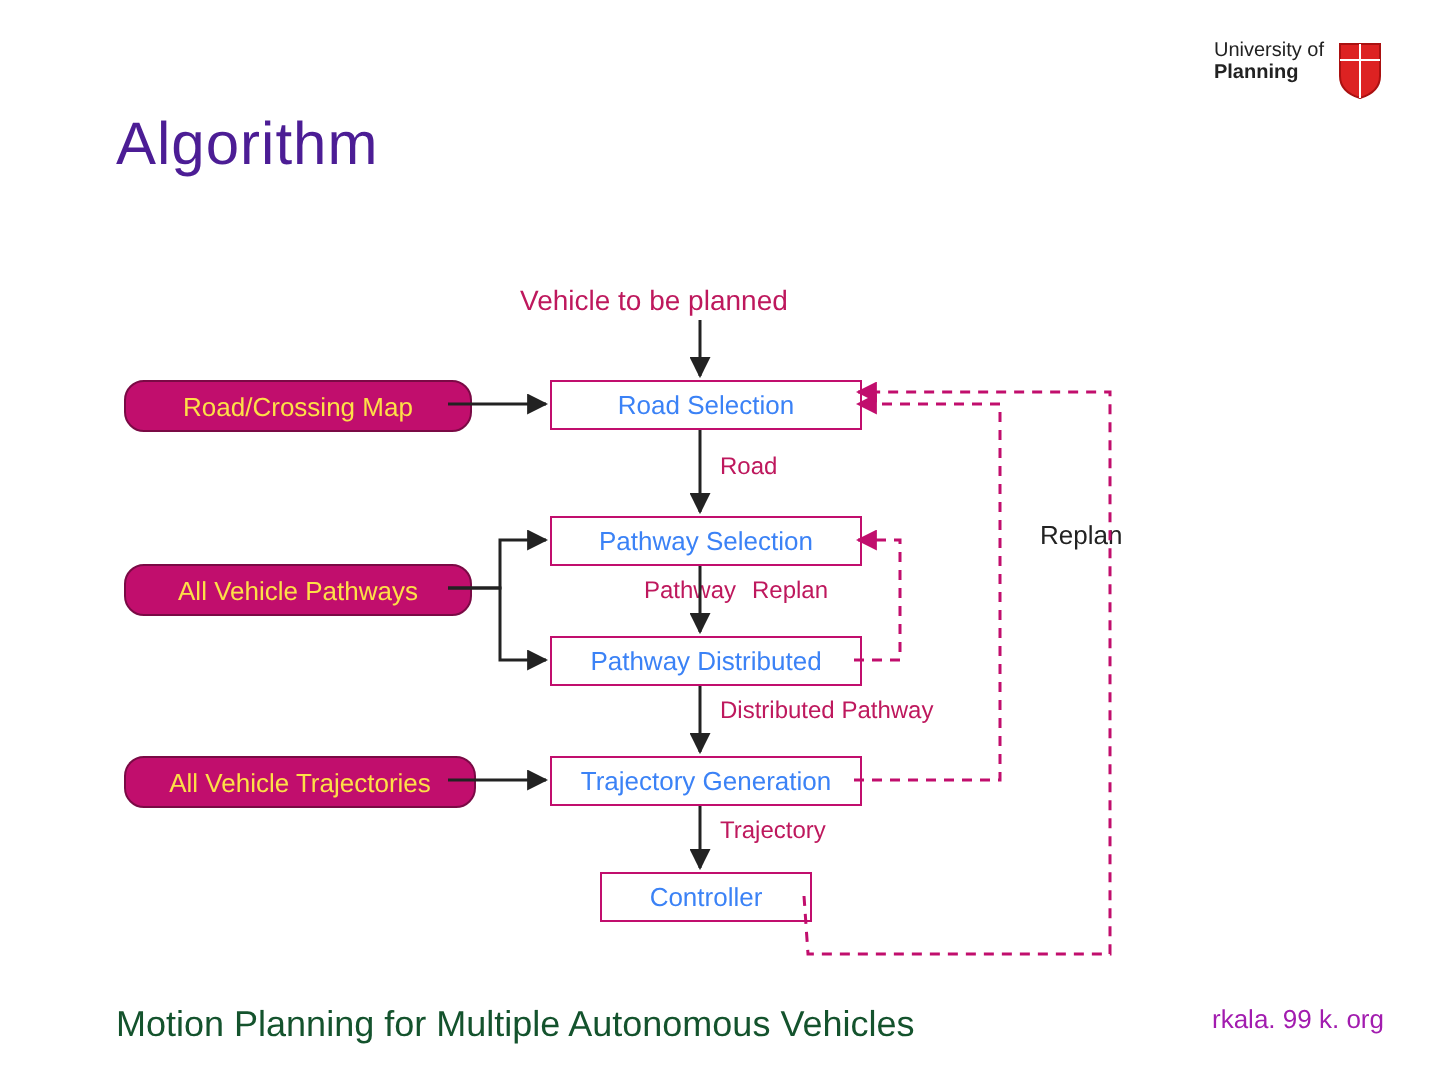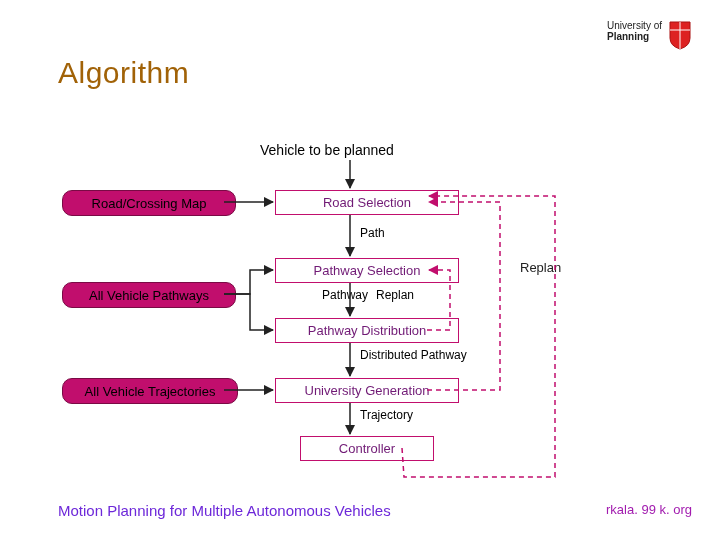--- a/index.html
+++ b/index.html
@@ -1,25 +1,25 @@
 <!DOCTYPE html>
 <html><head>
 <meta charset="utf-8">
 <style>
   html,body{margin:0;padding:0}
   body{width:720px;height:540px;background:#fff;font-family:"Segoe UI",Arial,sans-serif;position:relative;color:#000}
-  .title{position:absolute;left:58px;top:56px;font-size:30px;color:#a16207;font-weight:400;letter-spacing:0.5px}
-  .footer-left{position:absolute;left:58px;top:502px;font-size:15px;color:#6d28d9}
+  .title{position:absolute;left:58px;top:56px;font-size:30px;color:#4c1d95;font-weight:400;letter-spacing:0.5px}
+  .footer-left{position:absolute;left:58px;top:502px;font-size:18px;color:#14532d}
   .footer-right{position:absolute;right:28px;top:502px;font-size:13px;color:#a21caf}
   .logo{position:absolute;right:28px;top:20px;display:flex;align-items:flex-start;gap:6px}
   .logo .shield{width:24px;height:30px}
   .logo .txt{font-size:10px;line-height:11px;color:#222}
-  .pill{position:absolute;background:#c10e6d;border:1px solid #7a0a45;border-radius:10px;color:#000000;font-size:13px;display:flex;align-items:center;justify-content:center;padding:0 6px}
-  .box{position:absolute;border:1.5px solid #c10e6d;background:#fff;color:#701a75;font-size:13px;display:flex;align-items:center;justify-content:center;padding:0 16px}
-  .lbl{position:absolute;font-size:12px;color:#000000}
+  .pill{position:absolute;background:#c10e6d;border:1px solid #7a0a45;border-radius:10px;color:#fde047;font-size:13px;display:flex;align-items:center;justify-content:center;padding:0 6px}
+  .box{position:absolute;border:1.5px solid #c10e6d;background:#fff;color:#3b82f6;font-size:13px;display:flex;align-items:center;justify-content:center;padding:0 2px}
+  .lbl{position:absolute;font-size:12px;color:#be185d}
   .lbl-r{position:absolute;font-size:13px;color:#222}
   svg.wires{position:absolute;left:0;top:0;width:720px;height:540px;pointer-events:none}
 </style>
 </head>
 <body>
 
 <div class="logo">
   <div class="txt">University of<br><b>Planning</b></div>
   <svg class="shield" viewBox="0 0 24 30">
     <path d="M2 2 H22 V18 Q22 26 12 29 Q2 26 2 18 Z" fill="#d22" stroke="#a11" stroke-width="1"></path>
@@ -30,25 +30,25 @@
 <div class="title">Algorithm</div>
 
 <div class="lbl" style="left:260px;top:142px;font-size:14px">Vehicle to be planned</div>
 
 <div class="pill" style="left:62px;top:190px;width:160px;height:24px">Road/Crossing Map</div>
 <div class="pill" style="left:62px;top:282px;width:160px;height:24px">All Vehicle Pathways</div>
 <div class="pill" style="left:62px;top:378px;width:162px;height:24px">All Vehicle Trajectories</div>
 
 <div class="box" style="left:275px;top:190px;width:150px;height:23px">Road Selection</div>
 <div class="box" style="left:275px;top:258px;width:150px;height:23px">Pathway Selection</div>
-<div class="box" style="left:275px;top:318px;width:150px;height:23px">Pathway Distribution</div>
-<div class="box" style="left:275px;top:378px;width:150px;height:23px">University Generation</div>
+<div class="box" style="left:275px;top:318px;width:150px;height:23px">Pathway Distributed</div>
+<div class="box" style="left:275px;top:378px;width:150px;height:23px">Trajectory Generation</div>
 <div class="box" style="left:300px;top:436px;width:100px;height:23px">Controller</div>
 
-<div class="lbl" style="left:360px;top:226px">Path</div>
+<div class="lbl" style="left:360px;top:226px">Road</div>
 <div class="lbl" style="left:322px;top:288px">Pathway</div>
 <div class="lbl" style="left:376px;top:288px">Replan</div>
 <div class="lbl" style="left:360px;top:348px">Distributed Pathway</div>
 <div class="lbl" style="left:360px;top:408px">Trajectory</div>
 
 <div class="lbl-r" style="left:520px;top:260px">Replan</div>
 
 <svg class="wires">
   <defs>
     <marker id="ah" viewBox="0 0 10 10" refX="9" refY="5" markerWidth="7" markerHeight="7" orient="auto-start-reverse">

